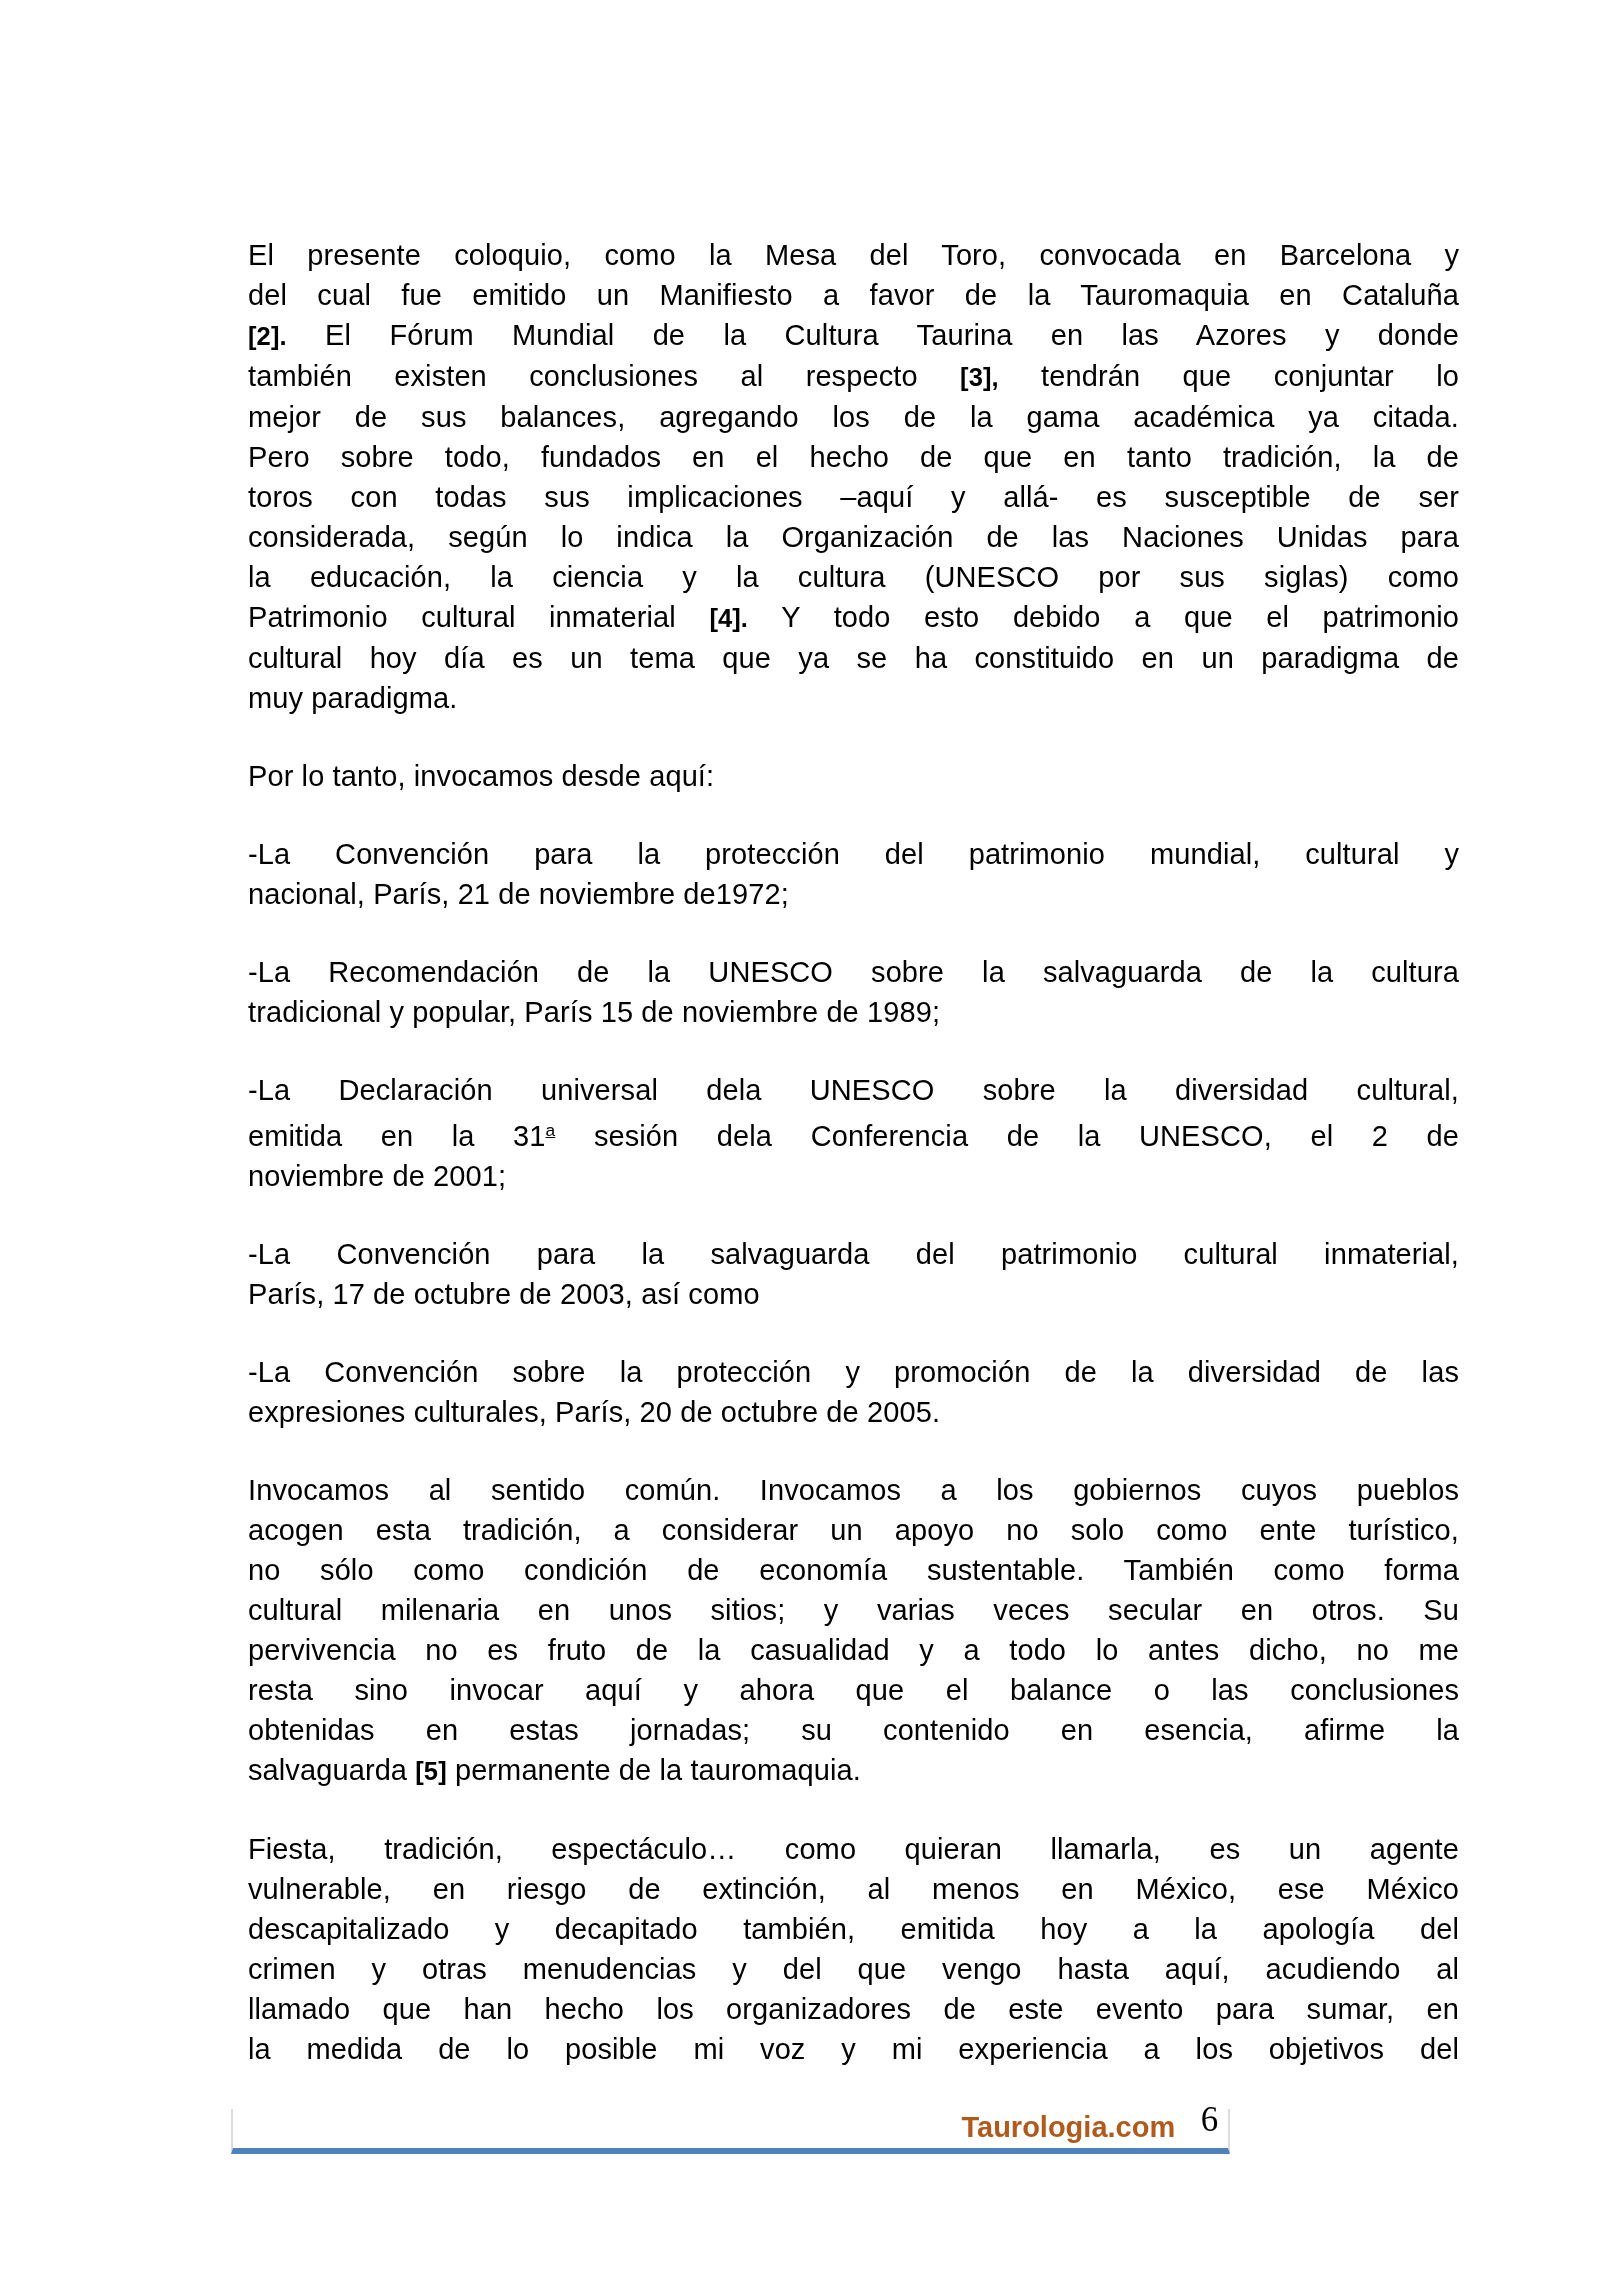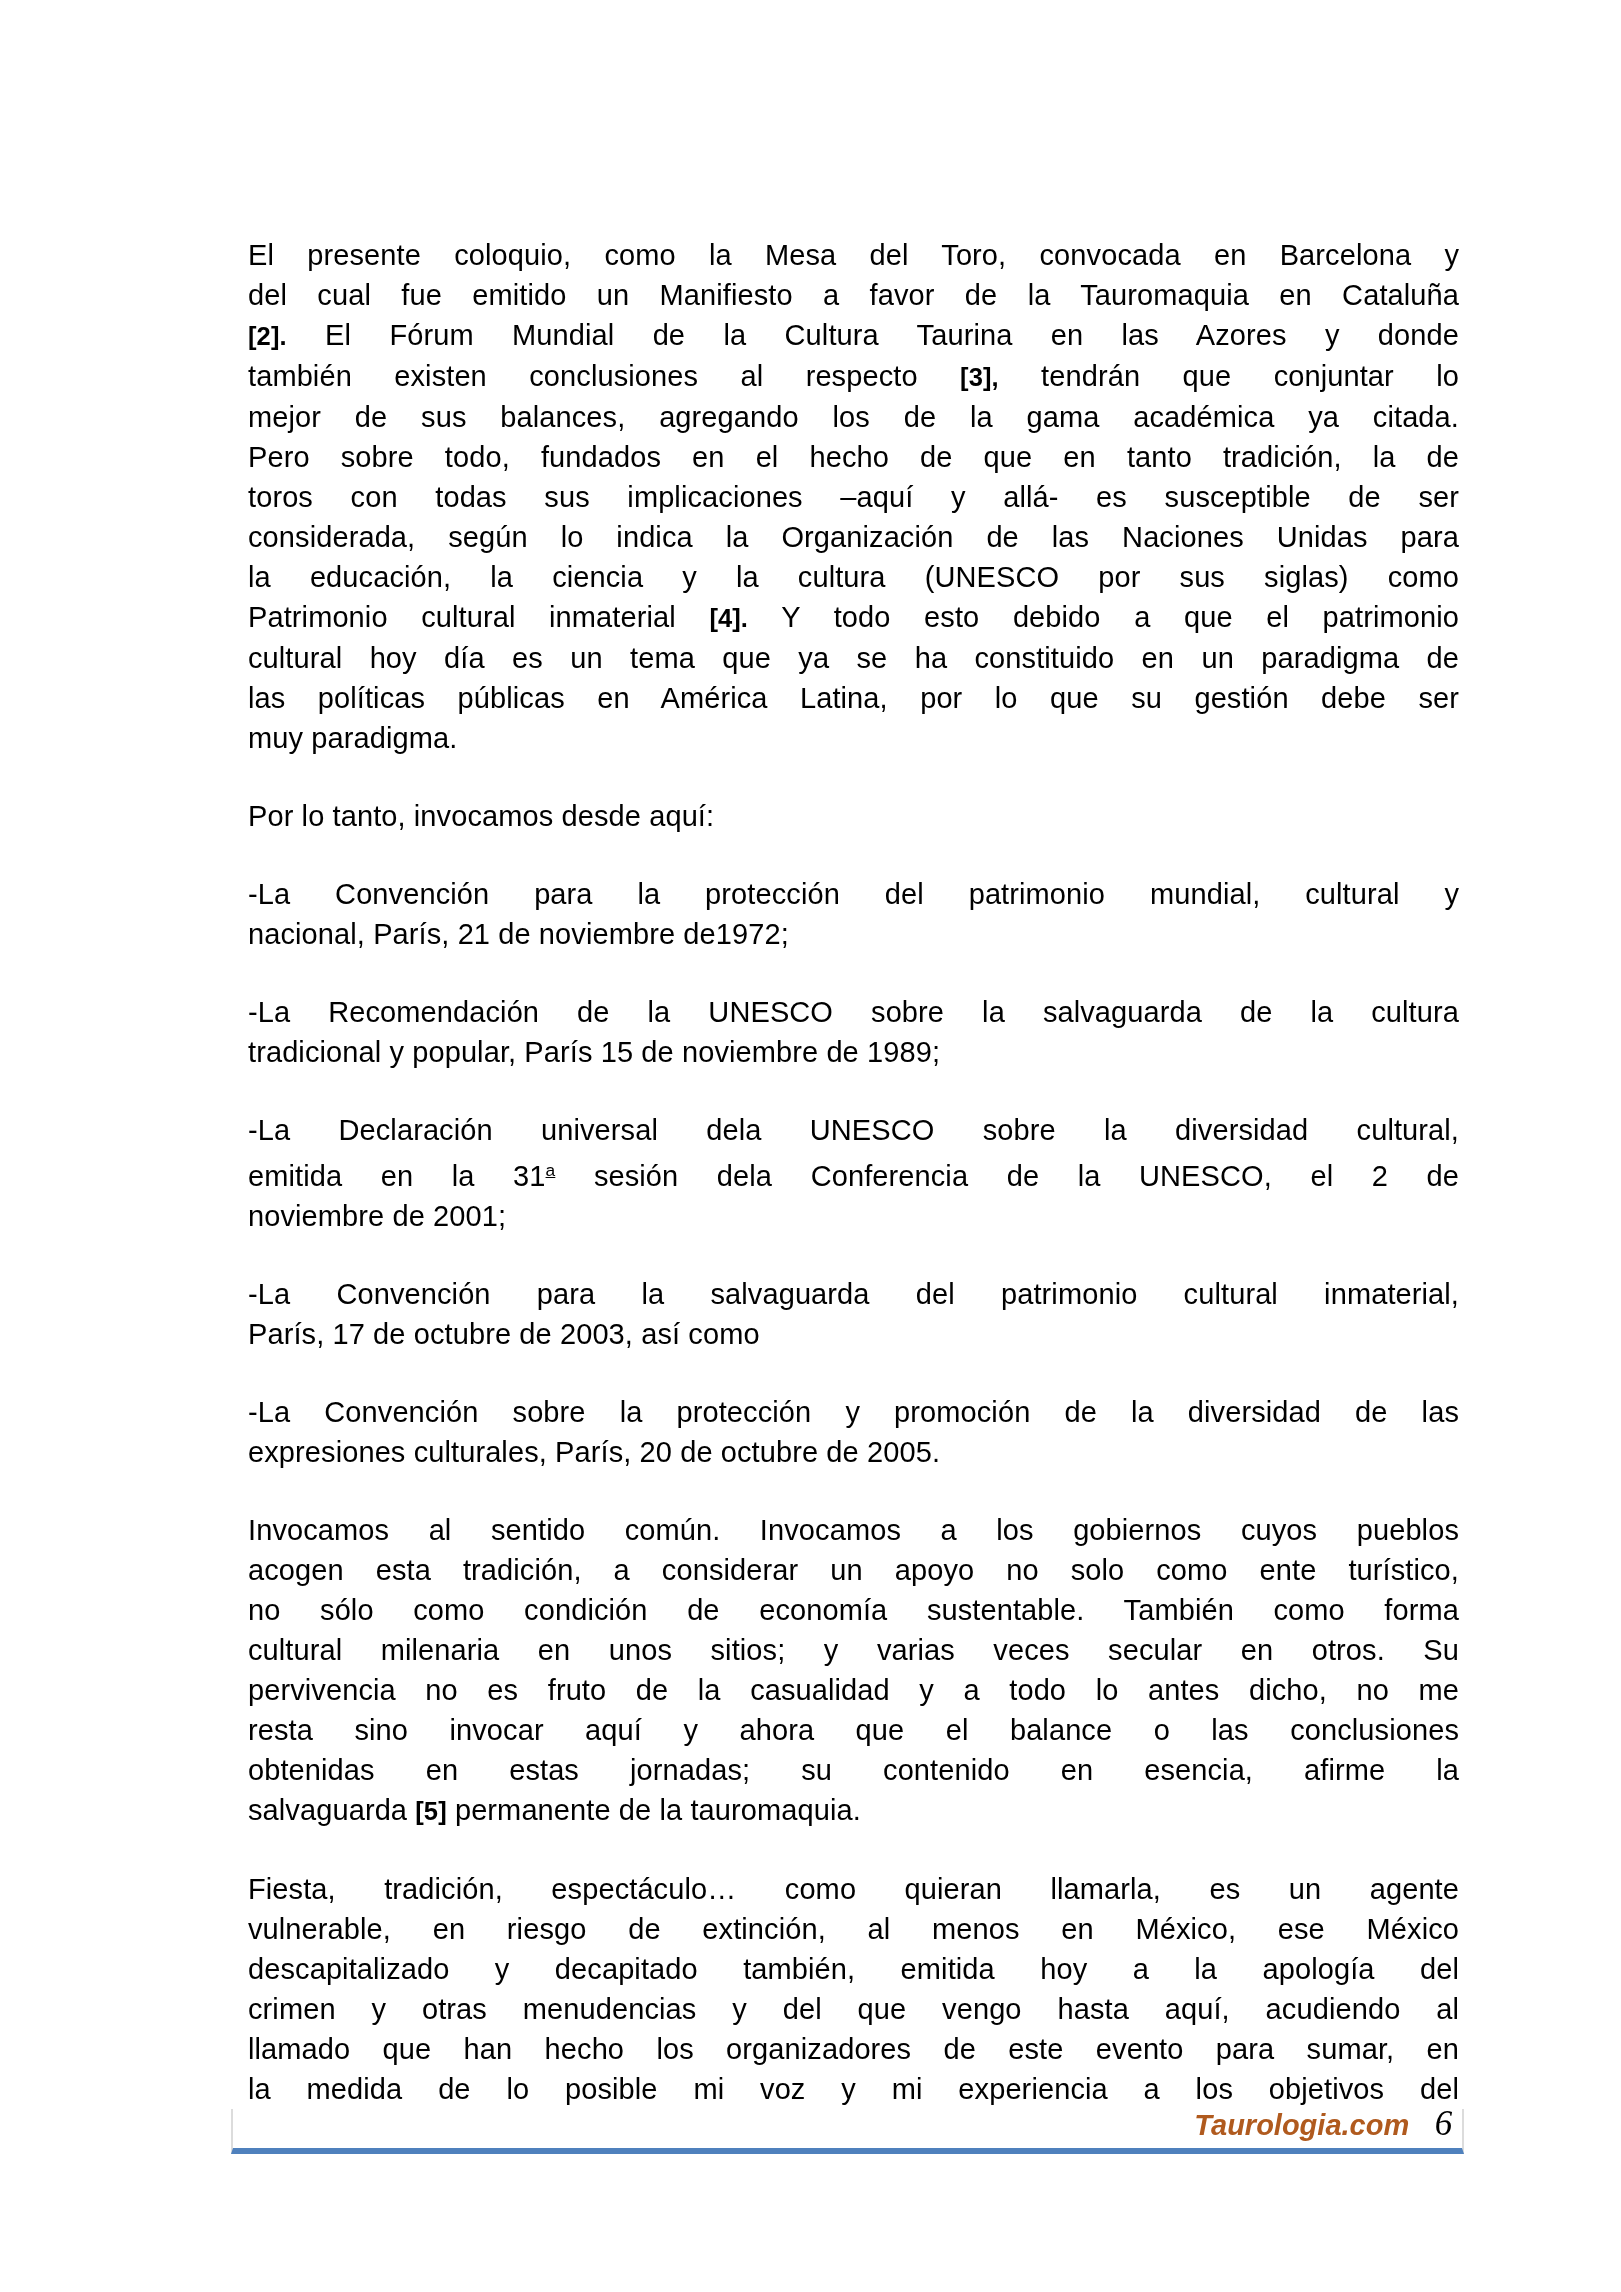--- a/index.html
+++ b/index.html
@@ -29,30 +29,29 @@
   .it{}
   .ref{font-weight:bold;font-size:0.88em;}
   .ord{
     font-size:0.6em;
     vertical-align:0.55em;
     text-decoration:underline;
   }
   .footer-box{
     position:absolute;
     left:231px;top:2109px;
-    width:1233px;height:45px;
+    width:999px;height:45px;
     box-sizing:border-box;
     border-left:2px solid var(--tick,#dcdcdc);
     border-right:2px solid var(--tick,#dcdcdc);
     border-bottom:6.9px solid var(--accent,#4f81bd);
     display:flex;
-    align-items:center;
+    align-items:flex-end;
     justify-content:flex-end;
     padding:0 9.8px 2px 0;
-    font-style:italic;
   }
   .site-label{
     font-weight:bold;
     font-size:29px;
     line-height:1;
     color:var(--site,#b05a1e);
     margin-bottom:3.9px;
   }
   .page-number{
     font-family:"Liberation Serif","DejaVu Serif",serif;
@@ -74,21 +73,20 @@
         <div class="line just"><span>del cual fue emitido un </span><span class="it">Manifiesto a favor de la Tauromaquia en Cataluña</span></div>
         <div class="line just"><span class="ref">[2].</span><span> El Fórum Mundial de la Cultura Taurina en las Azores y donde</span></div>
         <div class="line just"><span>también existen conclusiones al respecto </span><span class="ref">[3],</span><span> tendrán que conjuntar lo</span></div>
         <div class="line just"><span>mejor de sus balances, agregando los de la gama académica ya citada.</span></div>
         <div class="line just"><span>Pero sobre todo, fundados en el hecho de que en tanto tradición, la de</span></div>
         <div class="line just"><span>toros con todas sus implicaciones –aquí y allá- es susceptible de ser</span></div>
         <div class="line just"><span>considerada, según lo indica la Organización de las Naciones Unidas para</span></div>
         <div class="line just"><span>la educación, la ciencia y la cultura (UNESCO por sus siglas) como</span></div>
         <div class="line just"><span>Patrimonio cultural inmaterial </span><span class="ref">[4].</span><span> Y todo esto debido a que el patrimonio</span></div>
         <div class="line just"><span>cultural hoy día es un tema que ya se ha constituido en un paradigma de</span></div>
-        <div class="line just"><span>las políticas públicas en América Latina, por lo que su gestión debe ser</span></div>
         <div class="line left"><span>muy paradigma.</span></div>
       </div>
       <div class="para">
         <div class="line left"><span>Por lo tanto, invocamos desde aquí:</span></div>
       </div>
       <div class="para">
         <div class="line just"><span>-La Convención para la protección del patrimonio mundial, cultural y</span></div>
         <div class="line left"><span>nacional, París, 21 de noviembre de1972;</span></div>
       </div>
       <div class="para">

